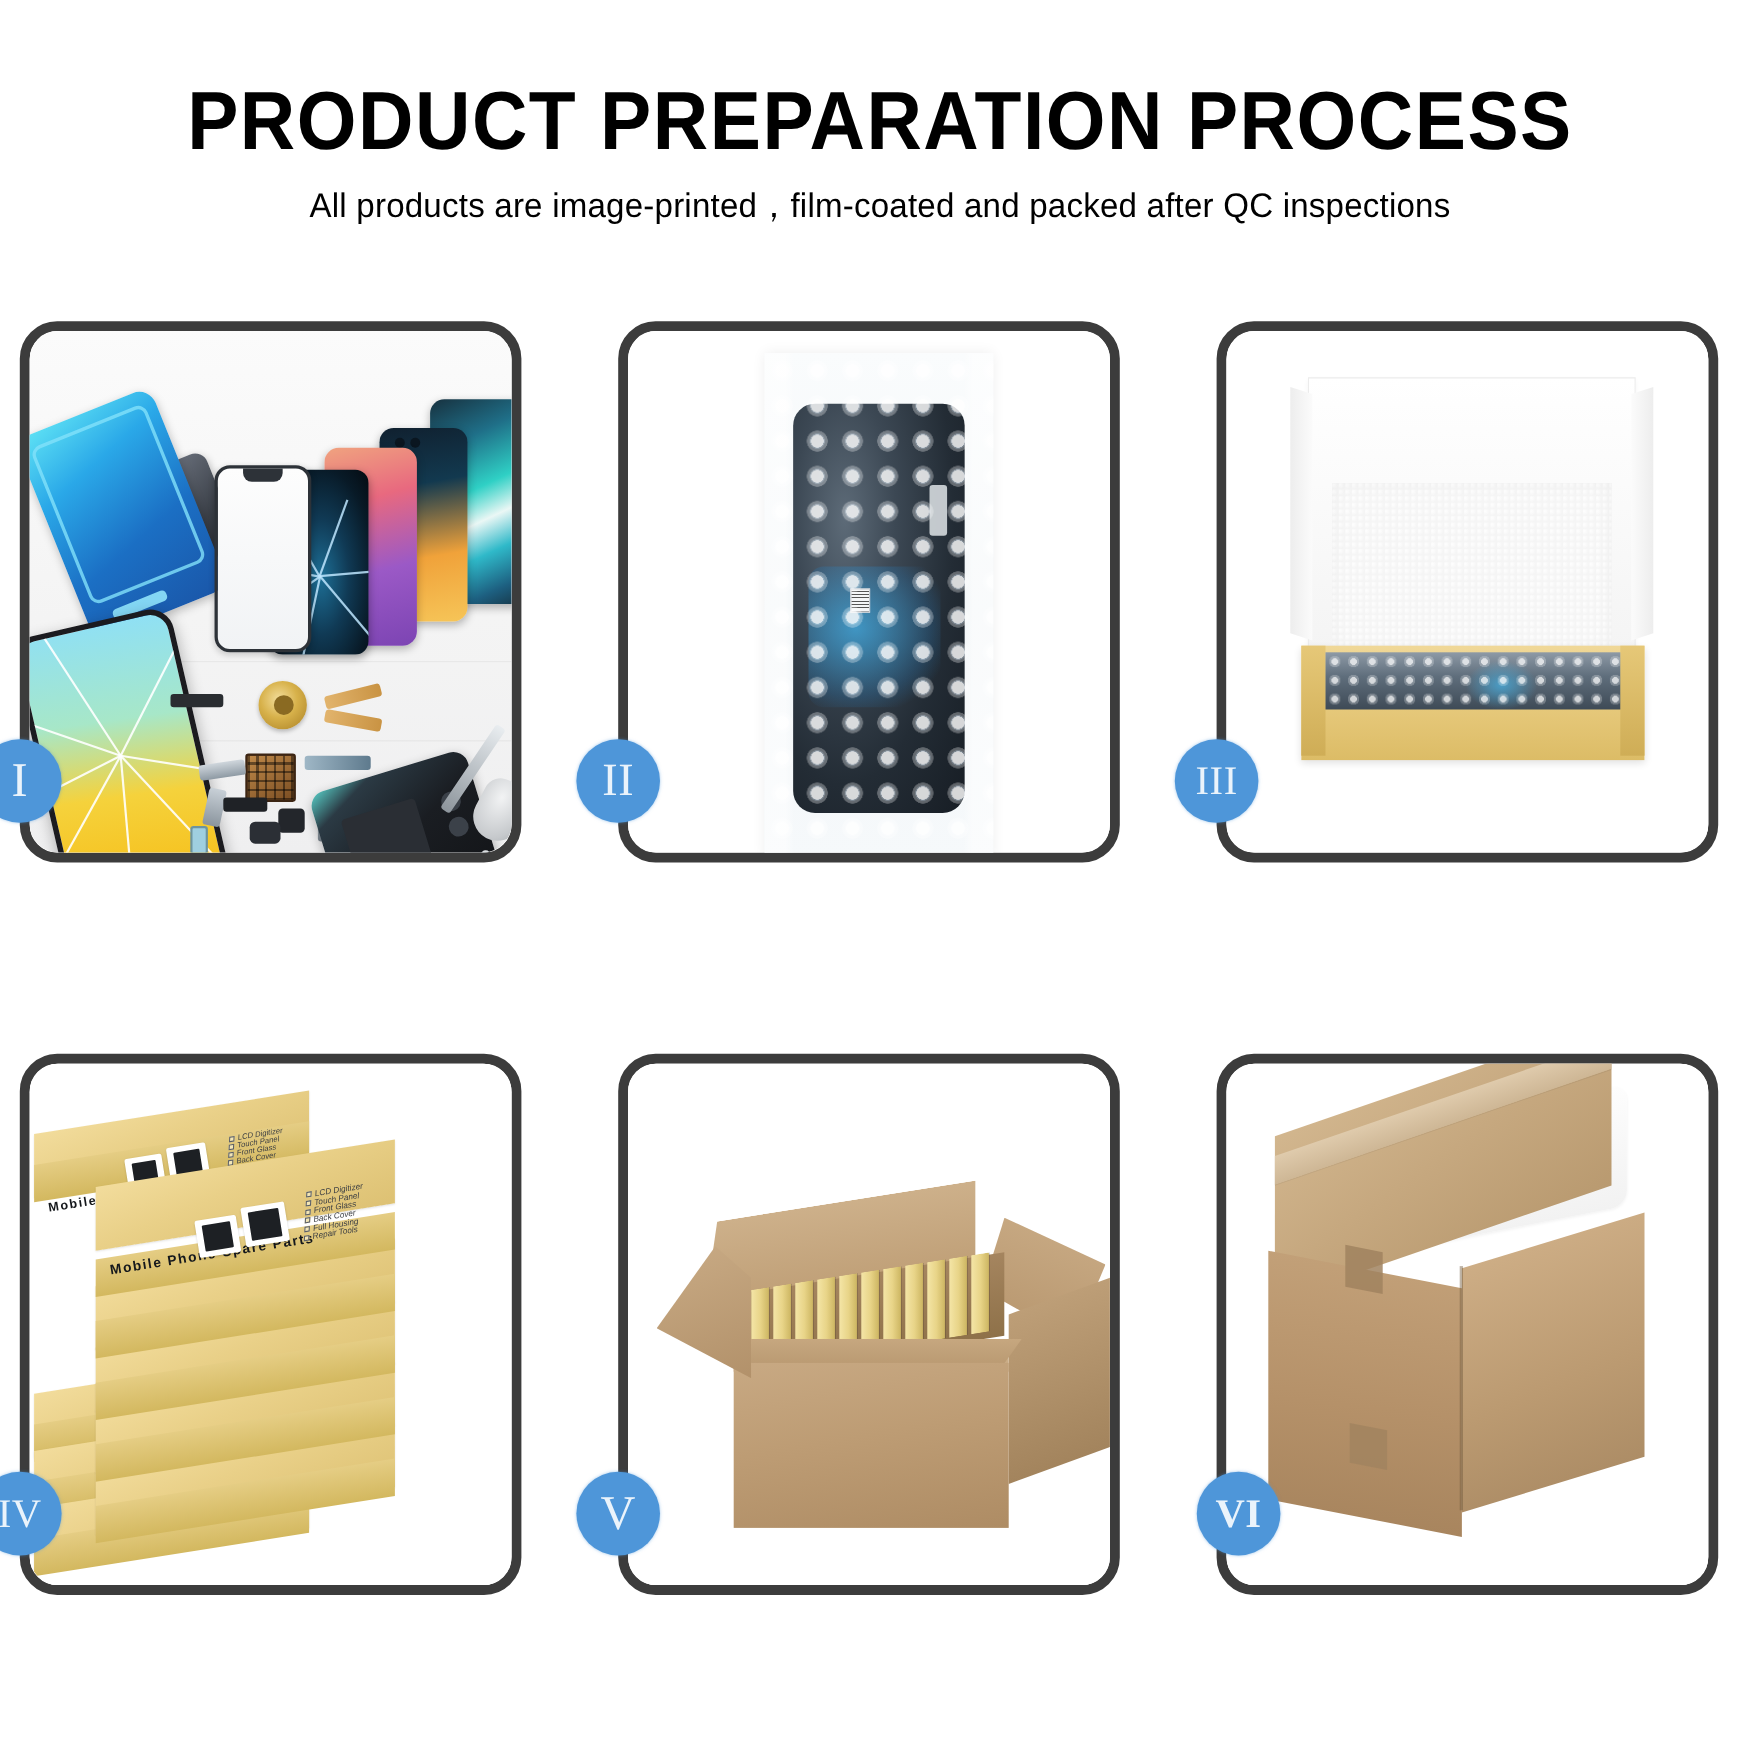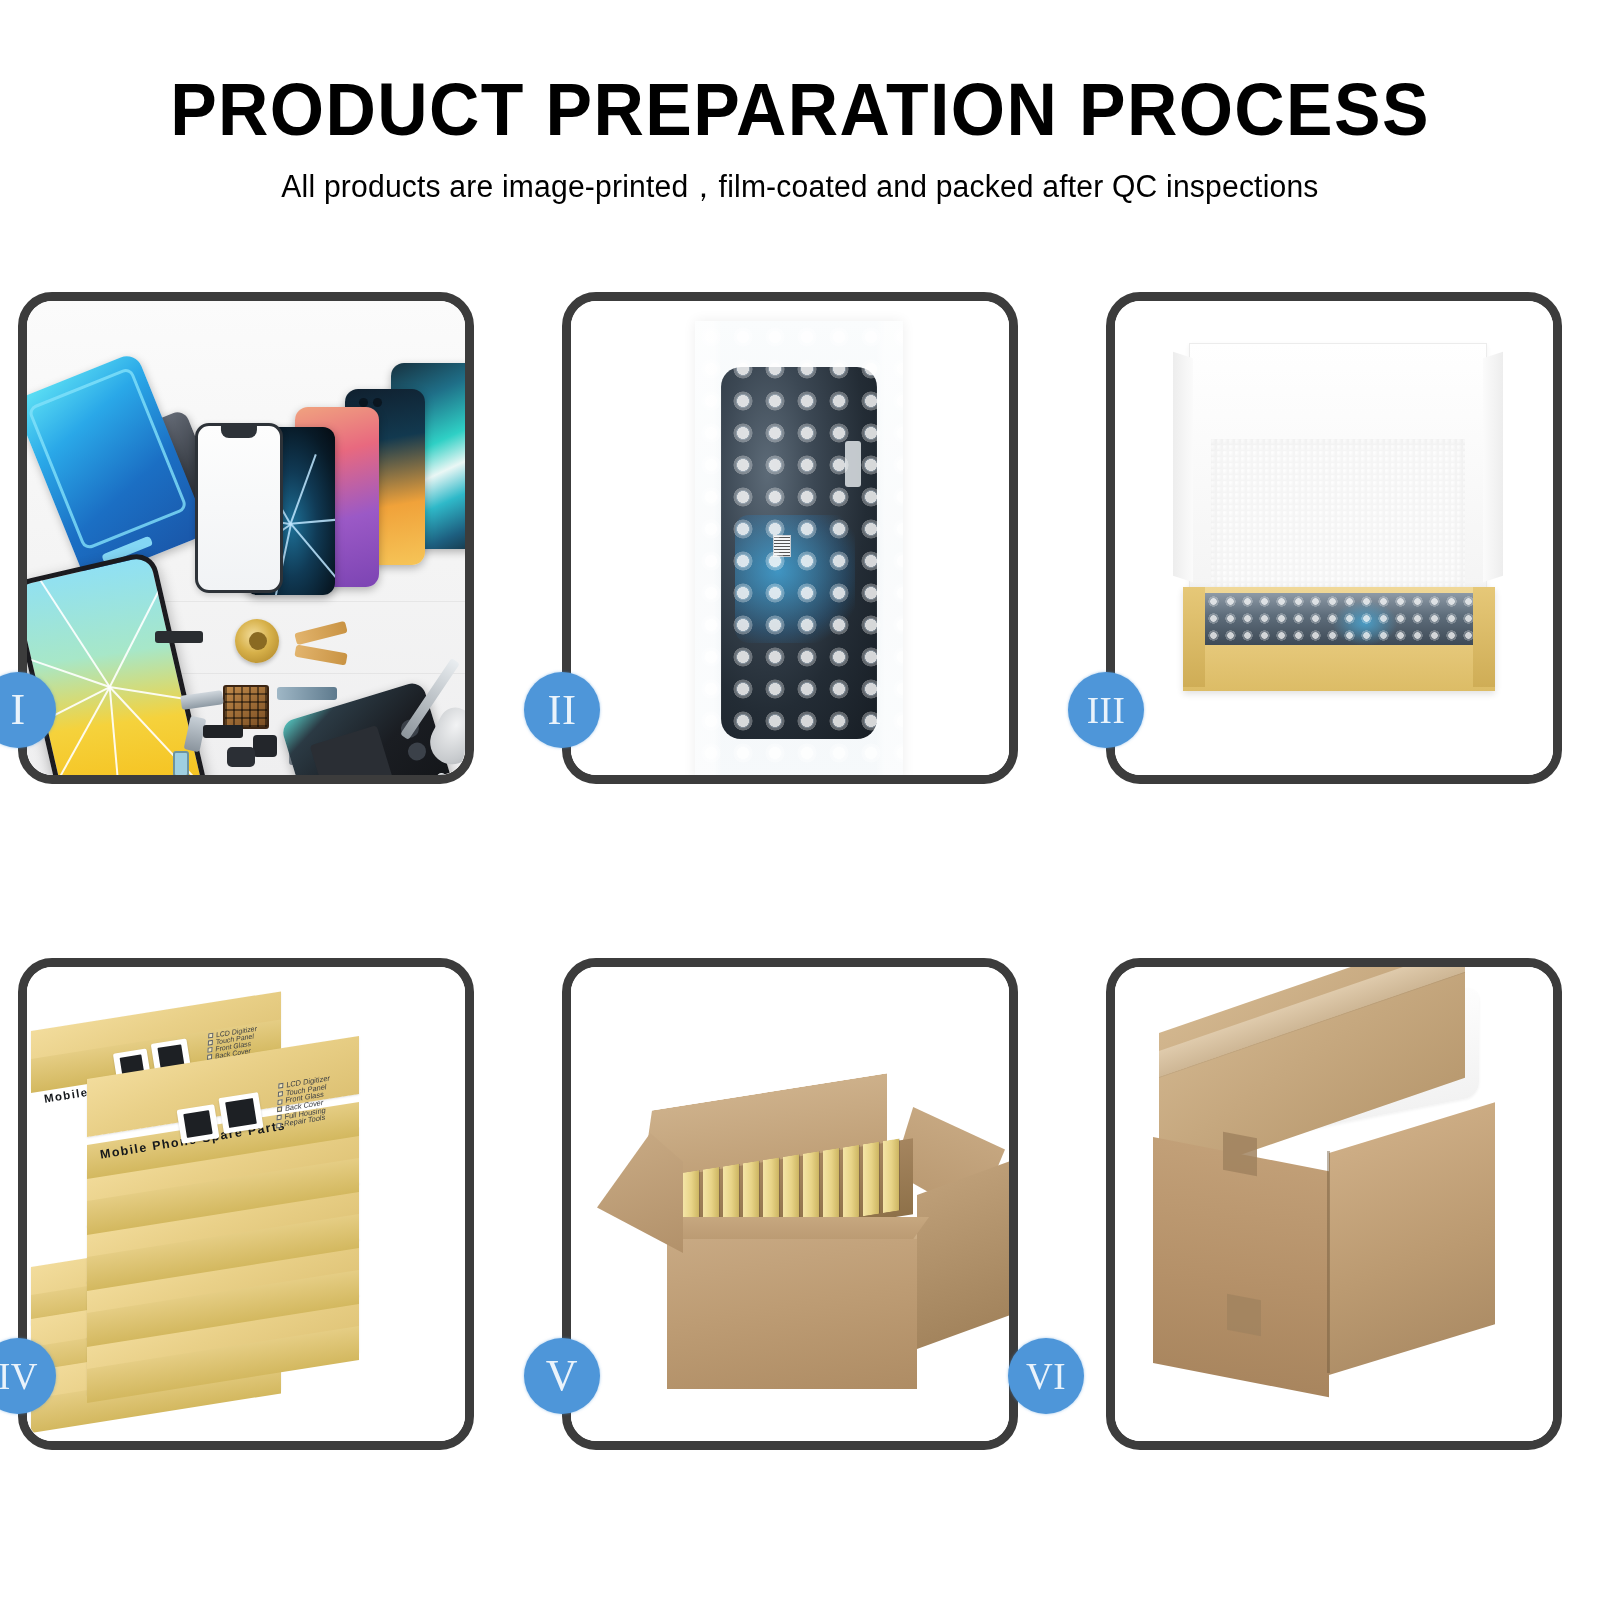--- a/index.html
+++ b/index.html
@@ -73,21 +73,21 @@
   #panel-3 { left:1106px; top:292px;  width:456px; height:492px; }
   #panel-4 { left:18px;   top:958px;  width:456px; height:492px; }
   #panel-5 { left:562px;  top:958px;  width:456px; height:492px; }
   #panel-6 { left:1106px; top:958px;  width:456px; height:492px; }
 
   .badge-1 { left:-20px; top:672px; }
   .badge-2 { left:524px; top:672px; }
   .badge-3 { left:1068px;top:672px; }
   .badge-4 { left:-20px; top:1338px;}
   .badge-5 { left:524px; top:1338px;}
-  .badge-6 { left:1008px;top:1338px;}
+  .badge-6 { left:1088px;top:1338px;font-weight:bold;}
 
   .scene { position:absolute; left:0; top:0; width:100%; height:100%; }
 
   
   .p1-bg { position:absolute; inset:0; background:
       linear-gradient(180deg,#fbfbfb 0%,#f4f4f4 55%,#efeff0 100%); }
   .p1-shelf { position:absolute; left:0; width:100%; height:1px; background:rgba(0,0,0,.05); }
   
   .p1-adh {
     position:absolute; left:18px; top:68px; width:132px; height:196px;

